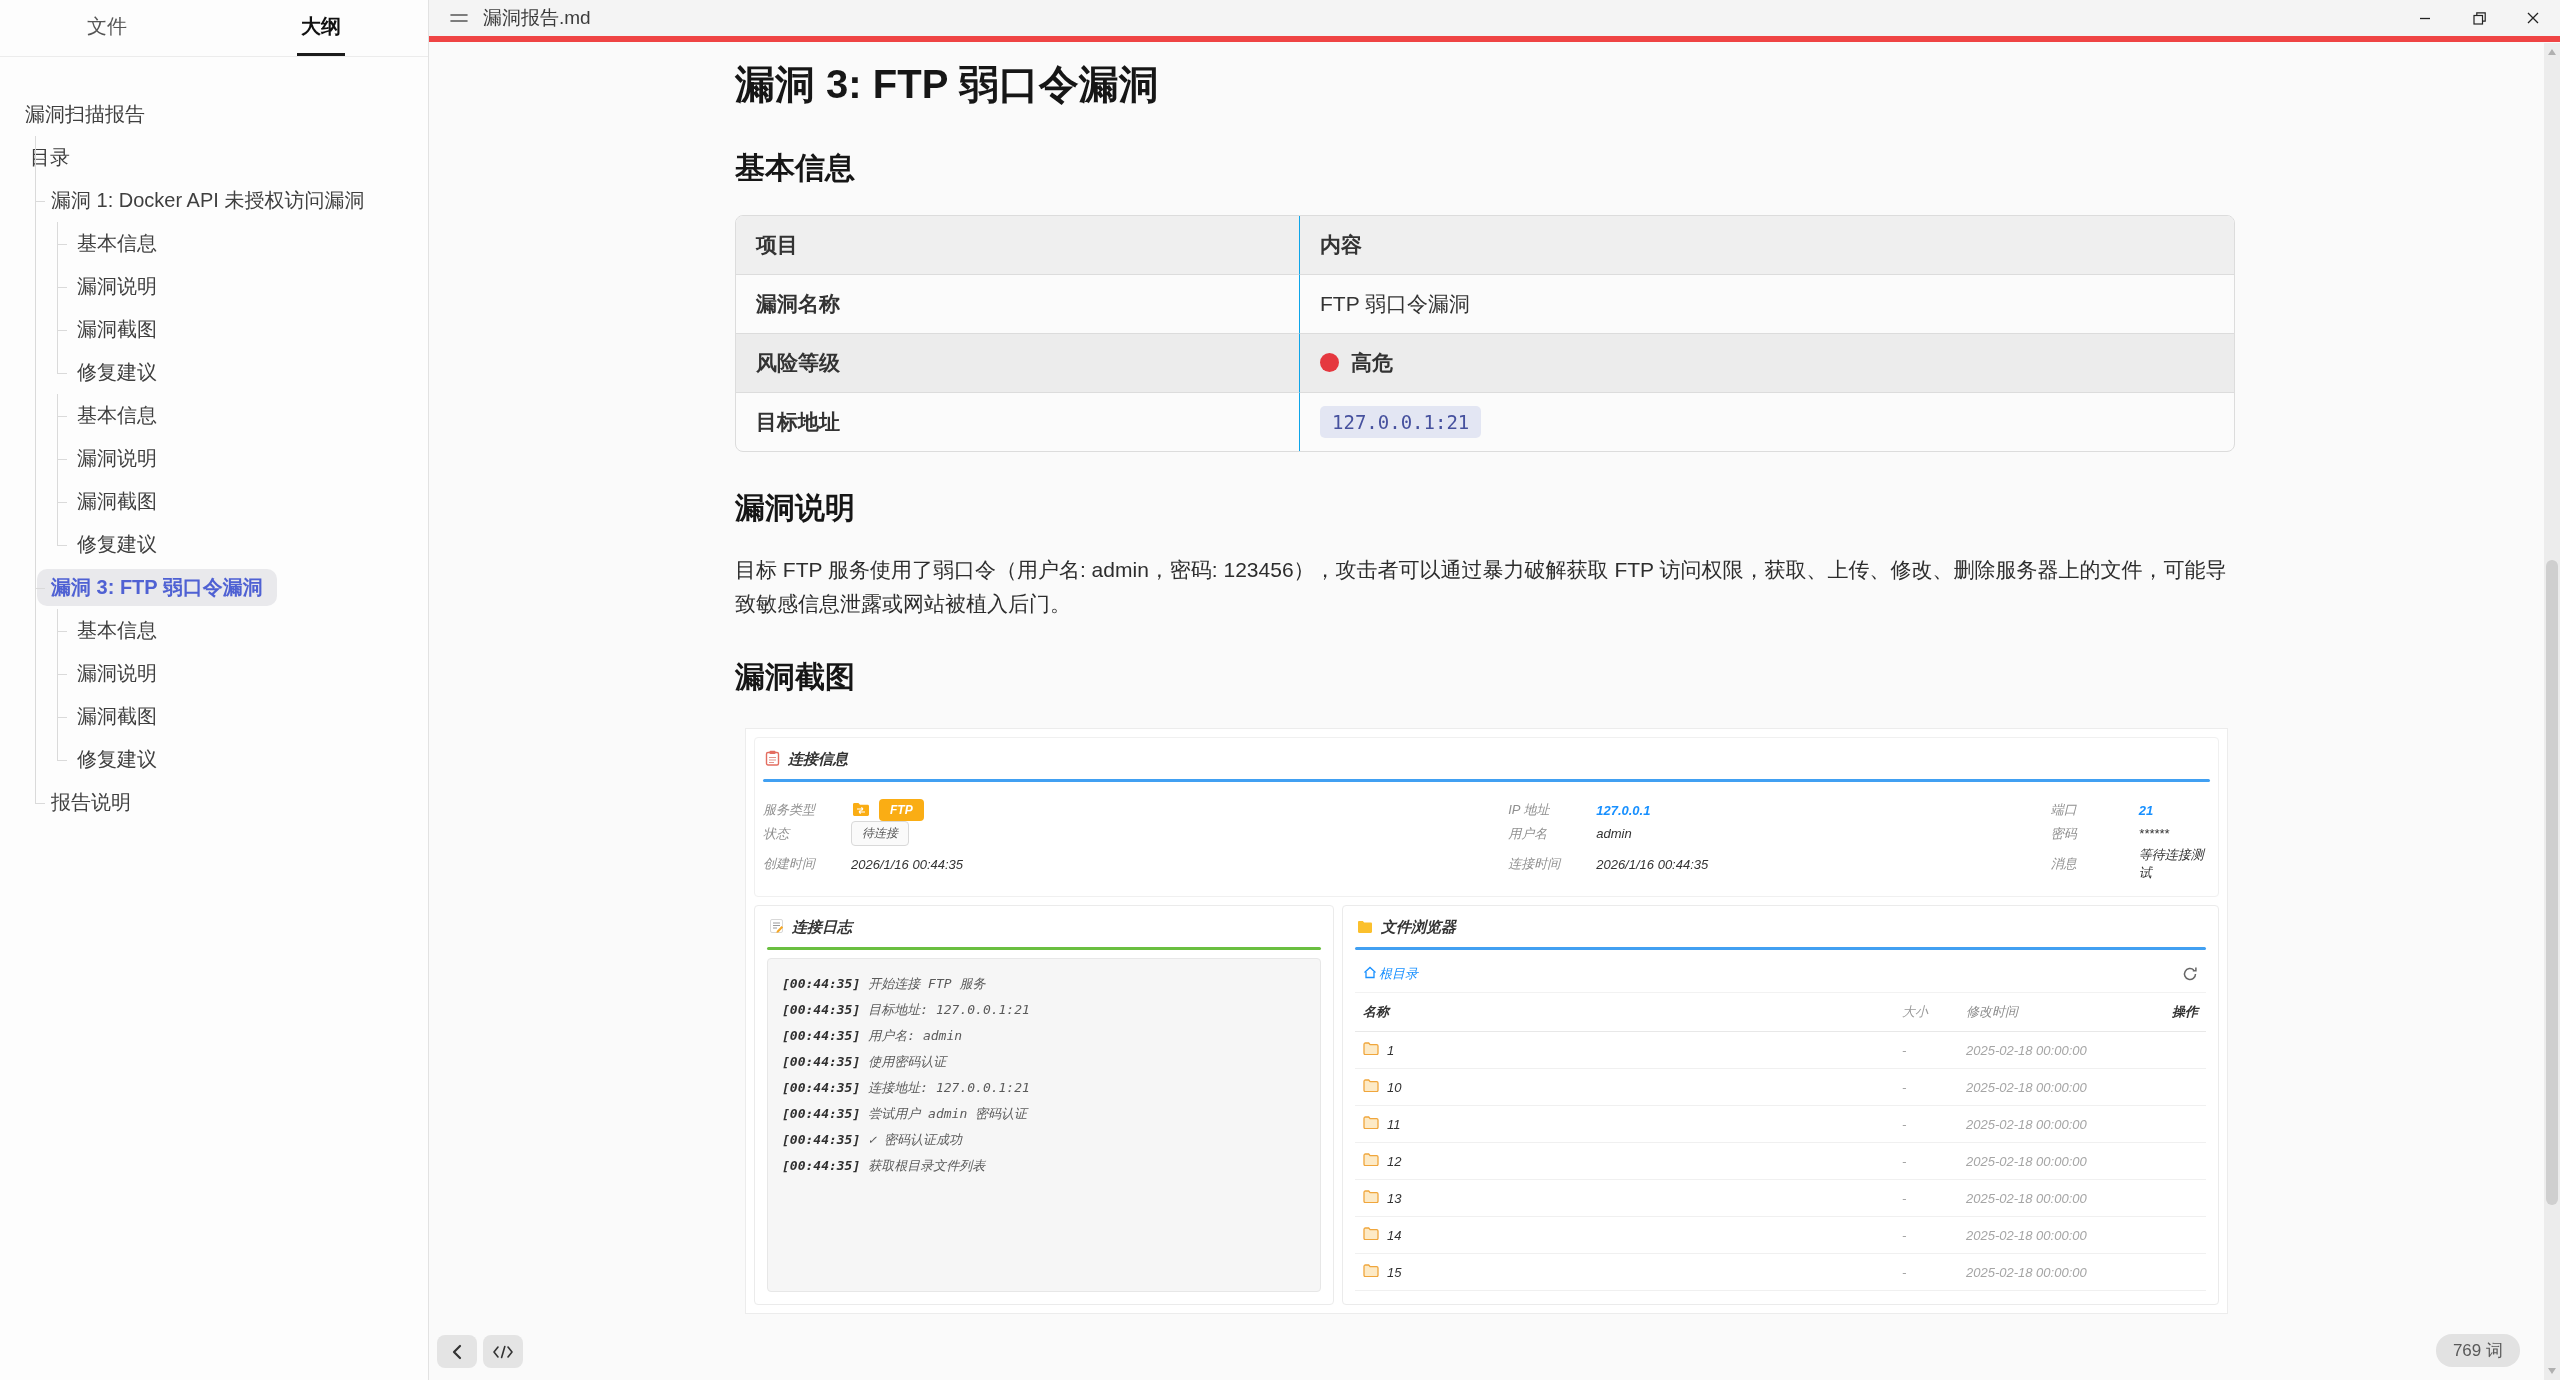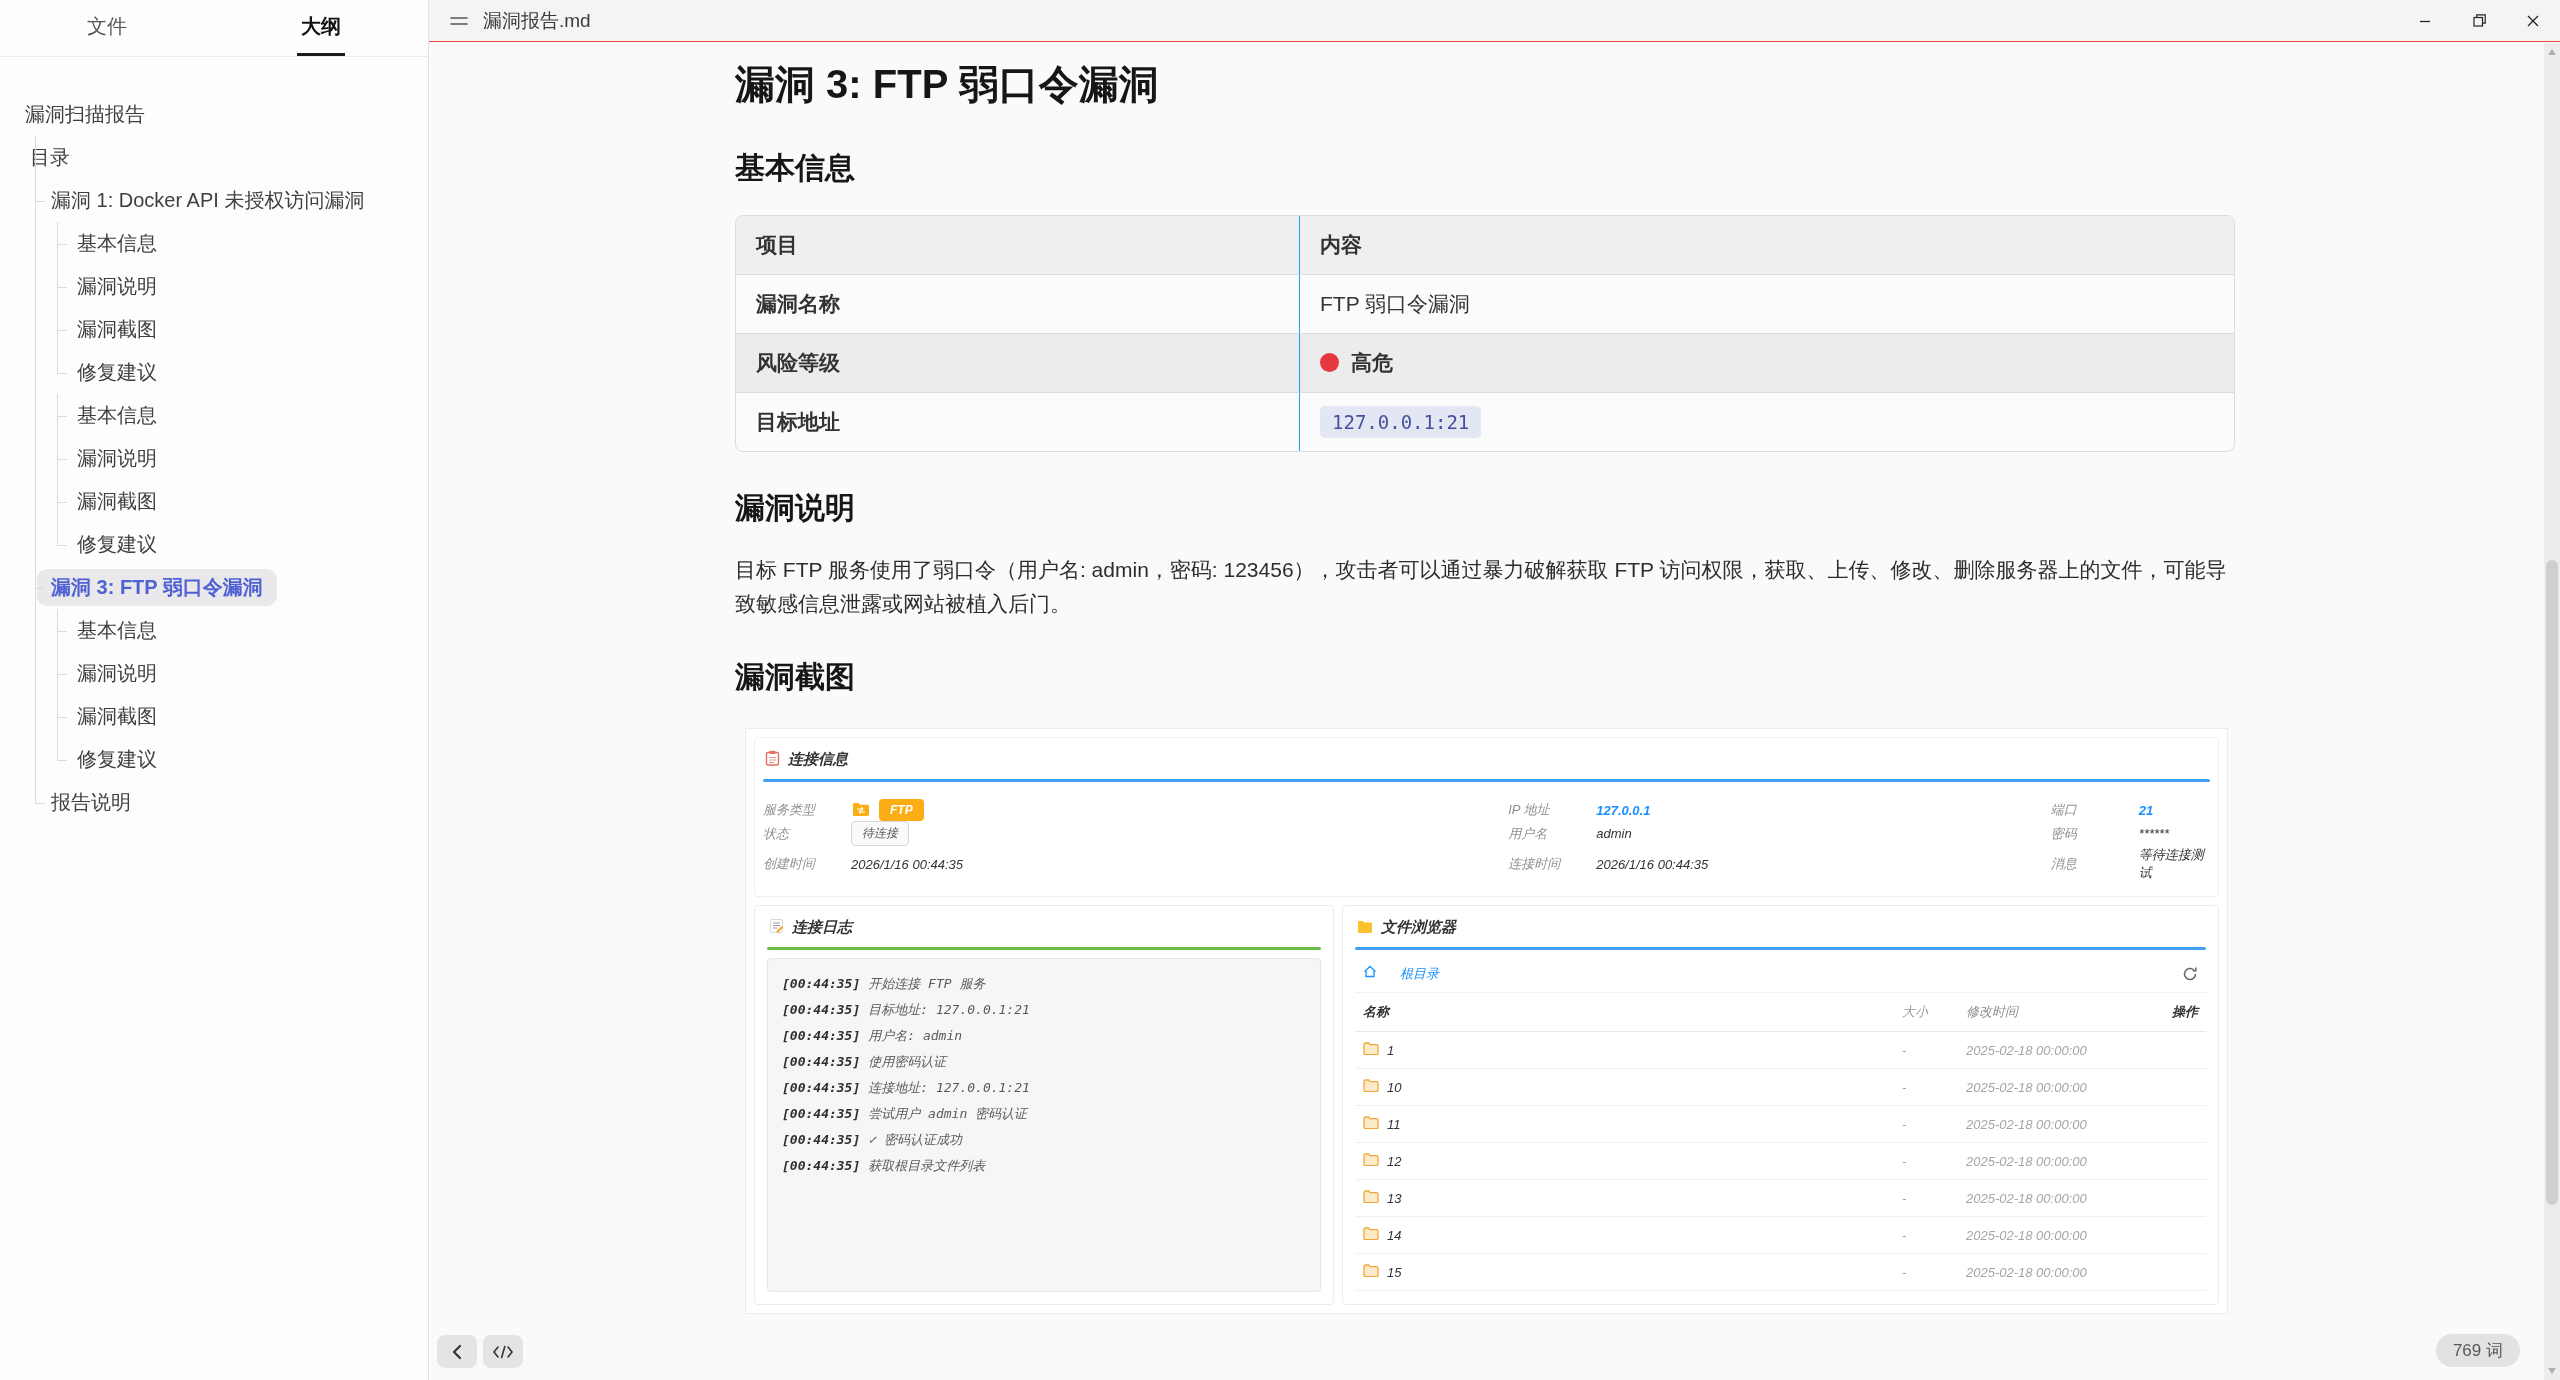--- a/index.html
+++ b/index.html
@@ -24,21 +24,21 @@
   .outline{ padding-top:36px; font-size:20px; color:#3f3f3f; }
   .o-item{ position:relative; height:43px; display:flex; align-items:center; cursor:pointer; }
   .guide-v{ position:absolute; top:0; bottom:0; width:1px; background:#dadada; }
   .guide-v.half{ bottom:50%; }
   .tick{ position:absolute; top:50%; height:1px; background:#dadada; }
   .o-text{ white-space:nowrap; }
   .o-active{ background:#e9e9ec; border-radius:10px; padding:5px 14px;
     color:var(--outline-active); font-weight:700; }
   
   #titlebar{ position:absolute; left:429px; right:0; top:0; height:42px;
-    background:#f4f4f4; border-bottom:1px solid #ef4444;
+    background:#f4f4f4; border-bottom:6px solid #ef4444;
     display:flex; align-items:center; }
   #titlebar .burger{ margin-left:20px; cursor:pointer; display:flex; }
   #titlebar .fname{ margin-left:14px; font-size:19px; color:#3c3c3c; }
   .win-controls{ margin-left:auto; display:flex; height:100%; }
   .win-btn{ width:54px; height:100%; display:flex; align-items:center;
     justify-content:center; cursor:pointer; }
   
   #main{ position:absolute; left:430px; top:43px; right:16px; bottom:0; overflow:hidden; }
   .doc{ margin-left:305px; width:1500px; }
   h1{ font-size:40px; margin-top:14px; color:#161616; }
@@ -81,21 +81,21 @@
     padding:4px 12px 0; }
   .panel.log{ width:580px; flex:none; }
   .panel.files{ flex:1; }
   .log-box{ background:#f6f6f6; border:1px solid #e7e7e7; border-radius:4px;
     margin:8px 0 12px; height:334px; padding:12px 14px;
     font-family:"DejaVu Sans Mono",monospace; font-size:13px;
     line-height:26px; color:#5a5a5a; }
   .log-time{ color:#2f2f2f; font-weight:700; margin-right:8px; }
   .fb-toolbar{ display:flex; align-items:center; margin-top:6px;
     padding:9px 8px; font-size:13px; }
-  .root-link{ color:var(--accent); display:flex; gap:23px; cursor:pointer; }
+  .root-link{ color:var(--accent); display:flex; align-items:center; gap:2px; cursor:pointer; }
   .refresh{ margin-left:auto; cursor:pointer; display:flex; }
   .fb-row{ display:flex; align-items:center; padding:10px 8px;
     border-bottom:1px solid #f0f0f0; font-size:13px; }
   .fb-head{ border-top:1px solid #f2f2f2; border-bottom:1px solid #e8e8e8; }
   .c-name{ flex:1; display:flex; align-items:center; gap:8px; color:#333; }
   .fb-head .c-name{ font-weight:700; }
   .c-size{ width:64px; color:#a5a5a5; }
   .fb-head .c-size{ color:#999; }
   .c-time{ width:176px; color:#a5a5a5; }
   .fb-head .c-time{ color:#8c8c8c; }

